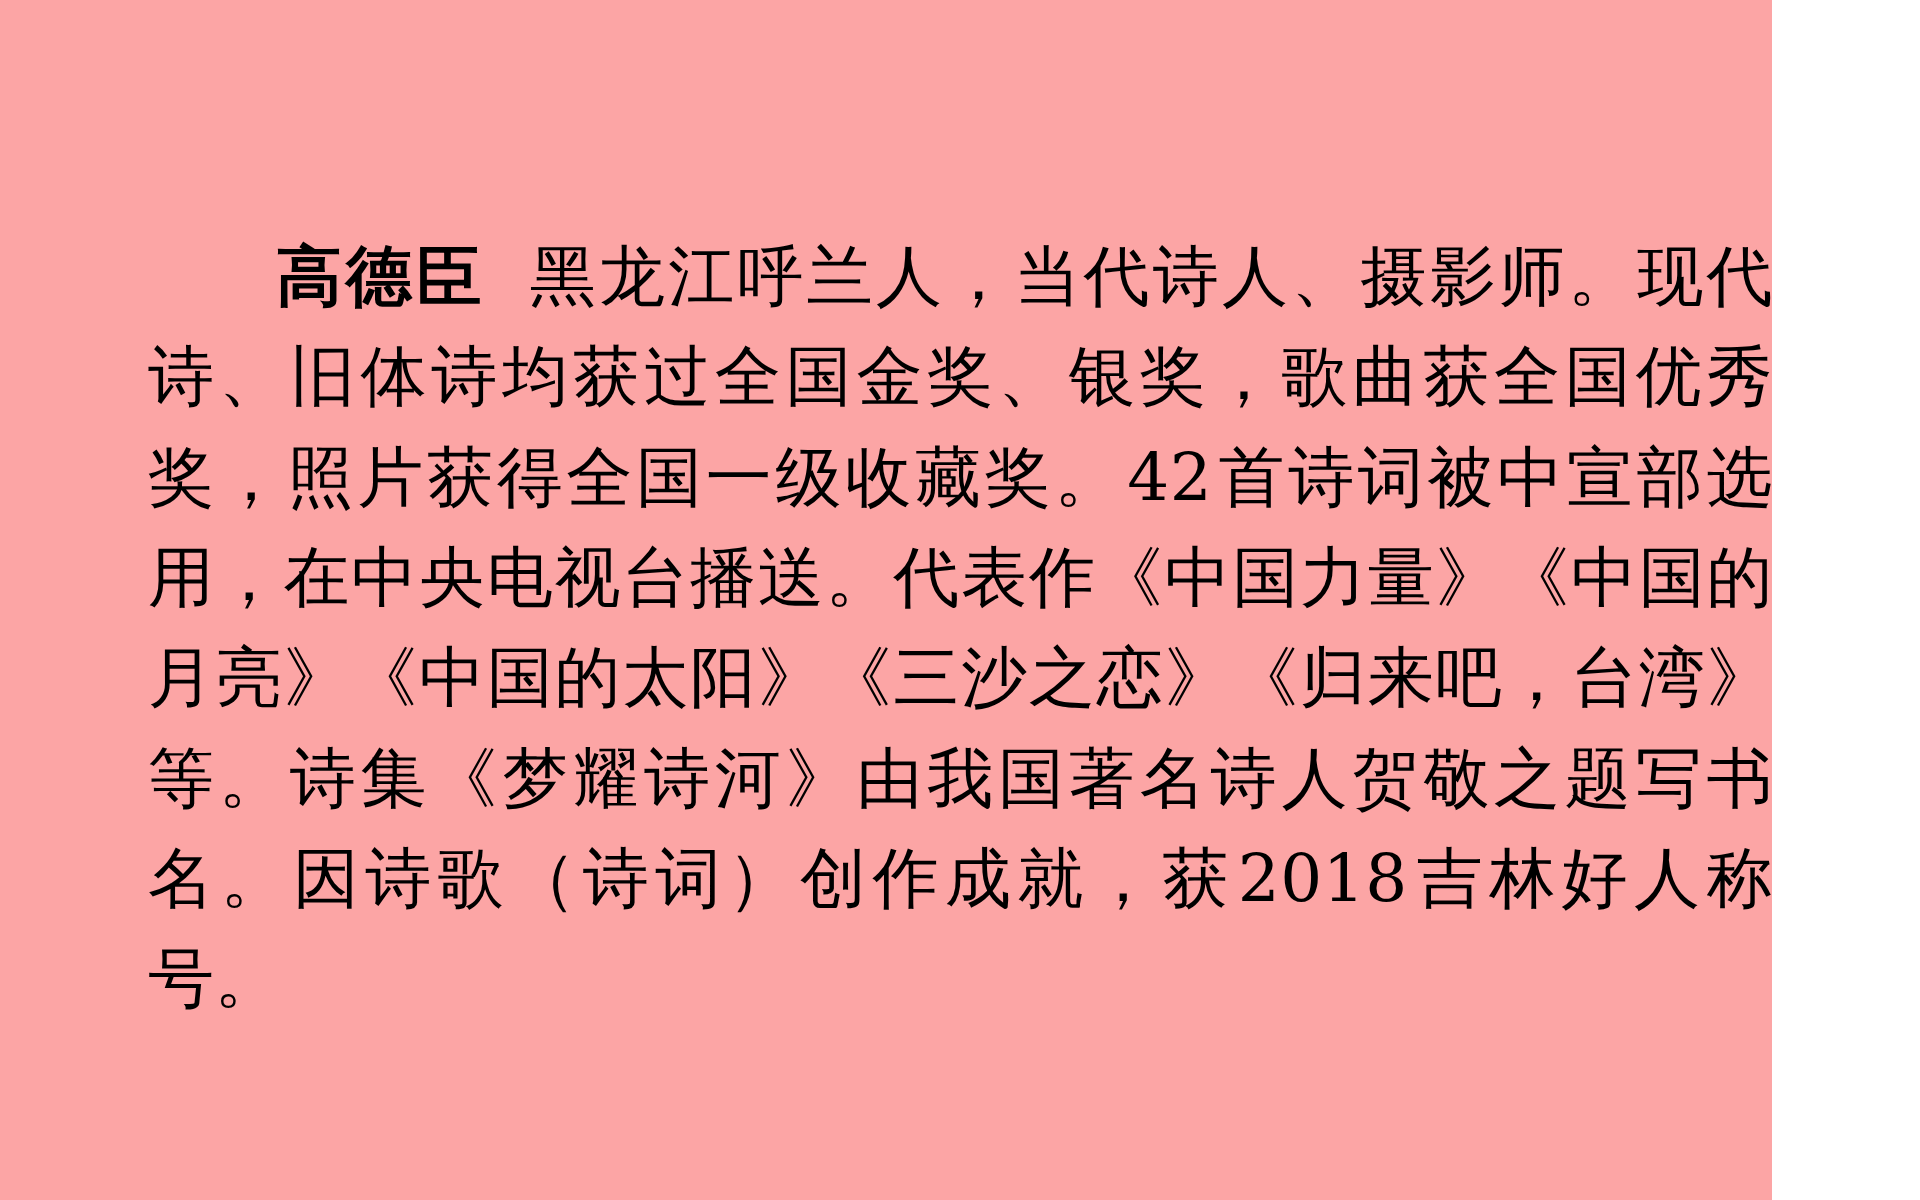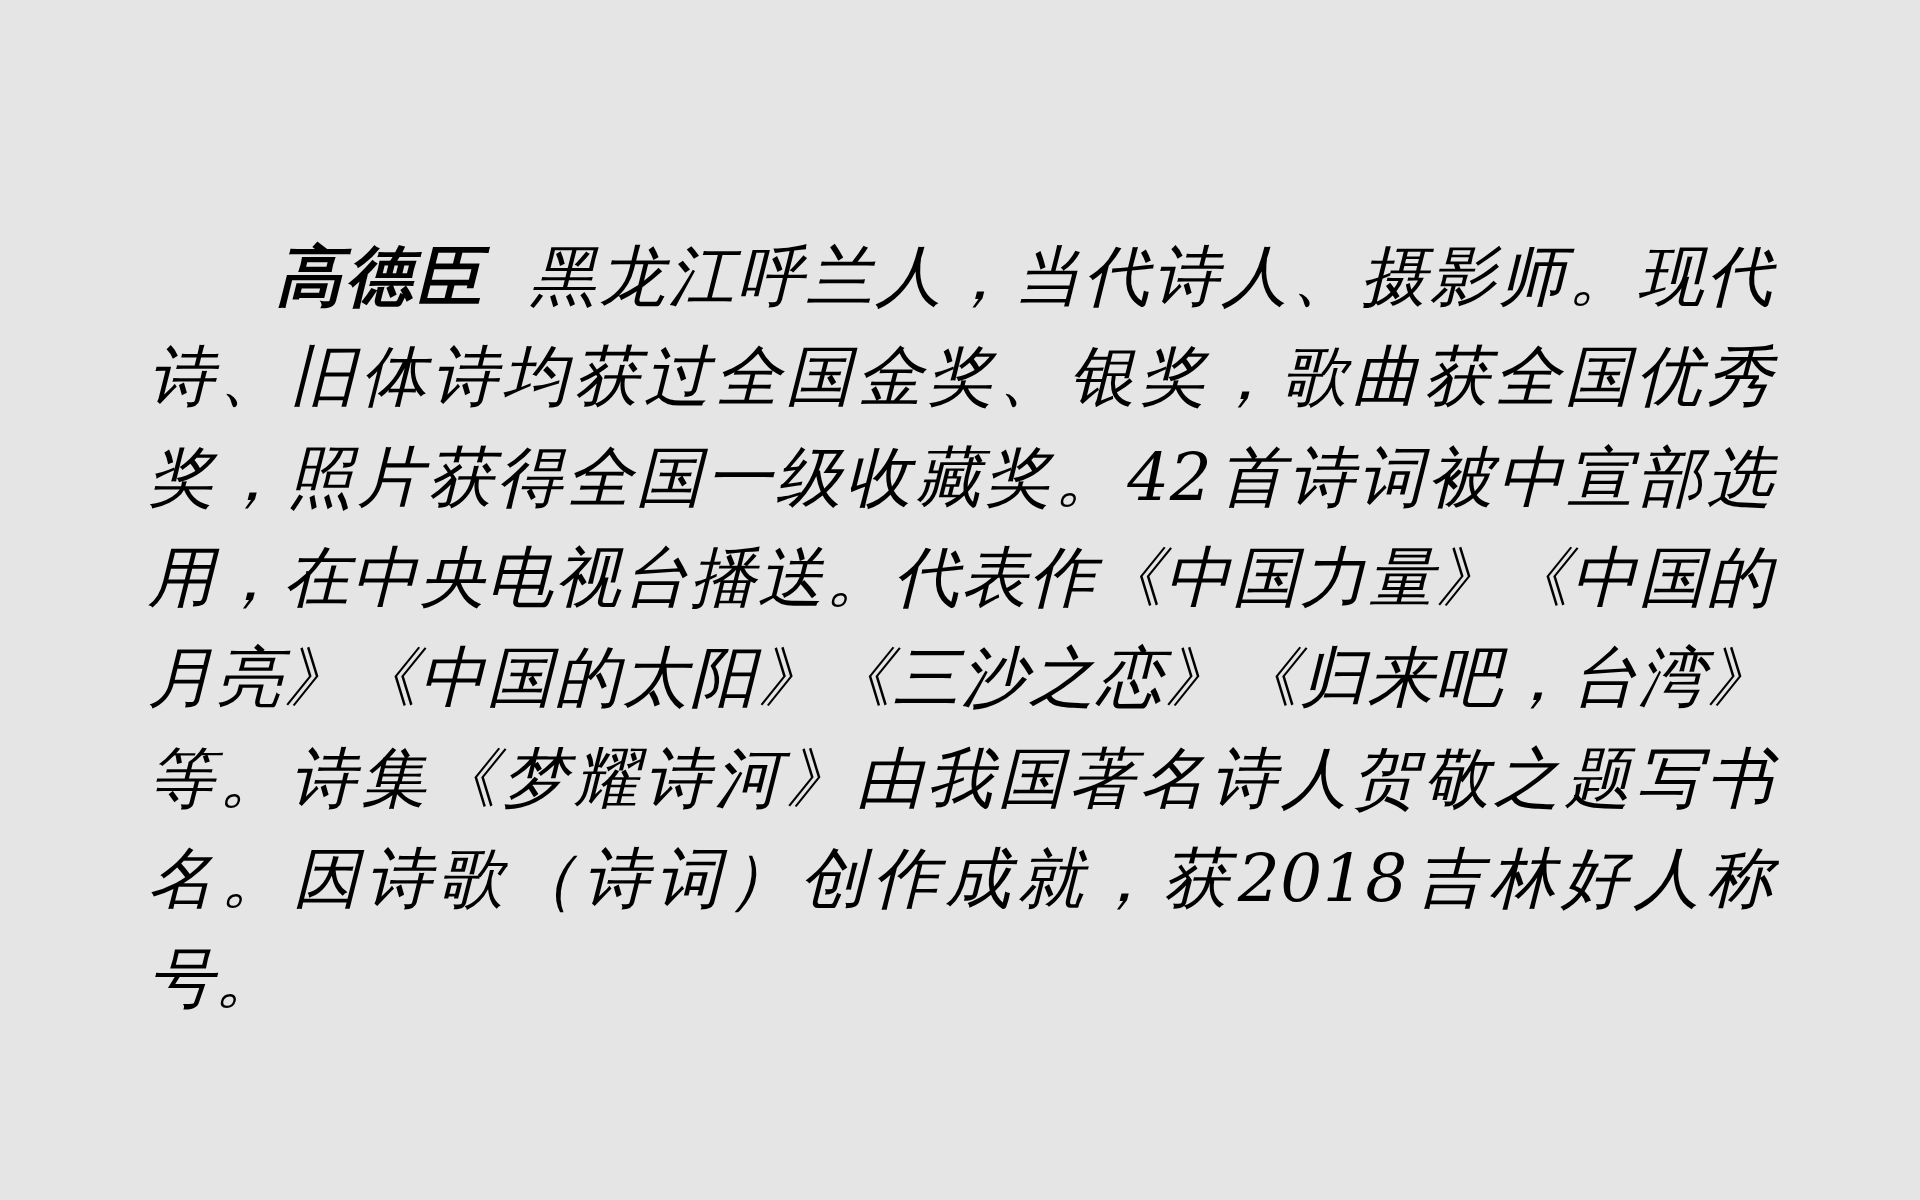--- a/index.html
+++ b/index.html
@@ -8,25 +8,24 @@
     background: #ffffff;
   }
   body {
     width: 1920px;
     height: 1200px;
     overflow: hidden;
     font-family: "DejaVu Serif", "Liberation Serif", serif;
   }
   .page {
     box-sizing: border-box;
-    width: 1920px;
+    width: 1772px;
     height: 1200px;
-    background: #e5e5e5;
+    background: #fca5a5;
     position: relative;
-    font-style: italic;
   }
   .bio-block {
     position: absolute;
     left: 148px;
     top: 160px;
     width: 1625px;
   }
   .bio-text {
     font-family: "DejaVu Serif", "Liberation Serif", serif;
     font-size: 66px;

